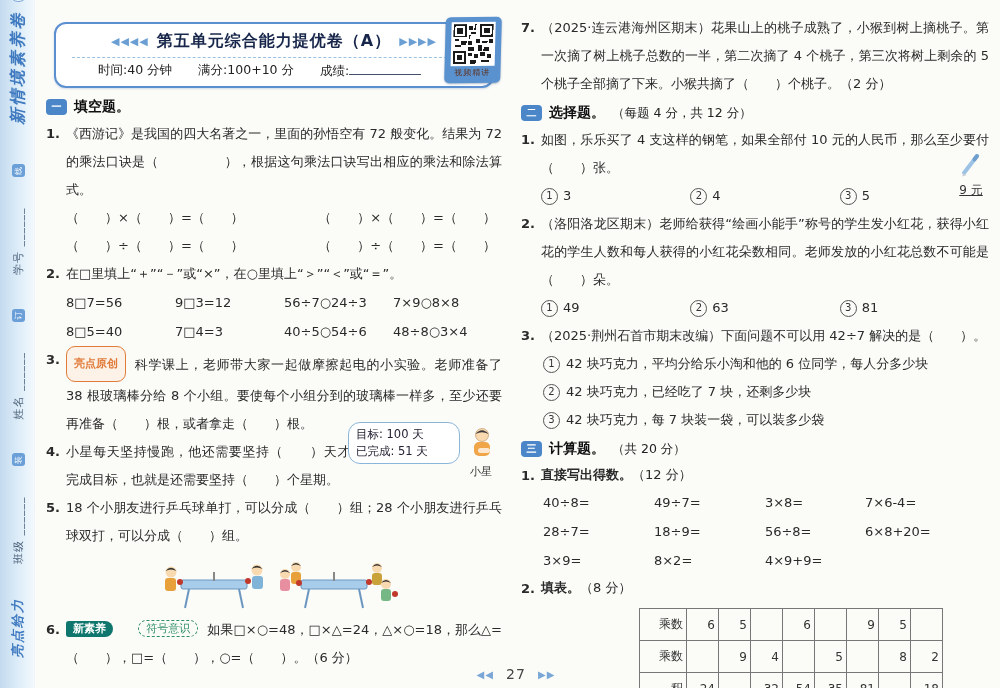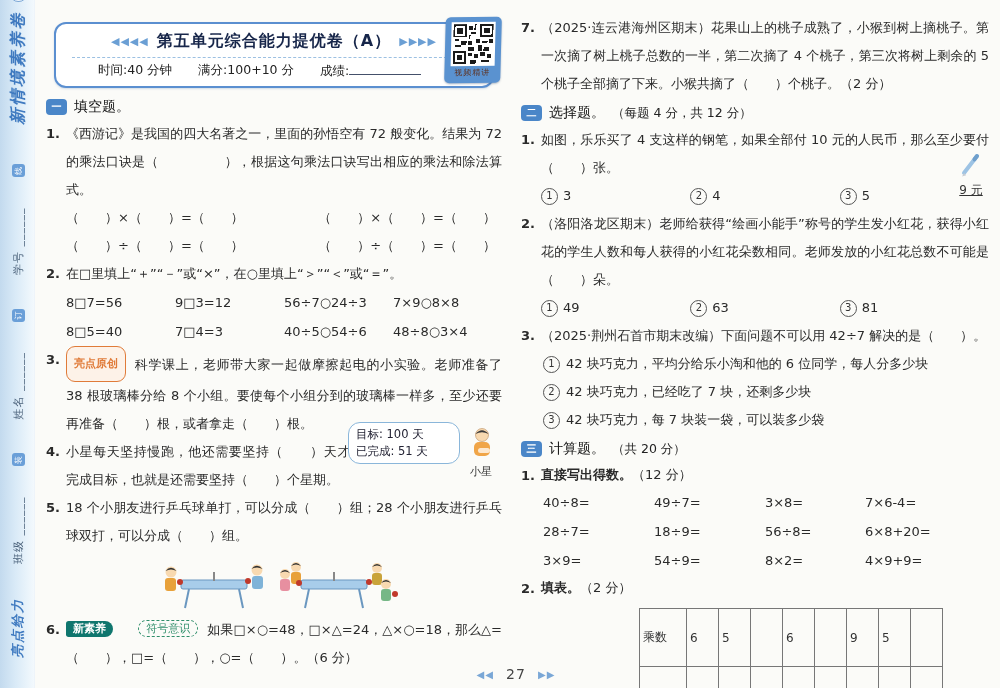--- a/index.html
+++ b/index.html
@@ -55,21 +55,21 @@
   }
   .qr-white{width:44px;height:44px;background:#fff;display:flex;align-items:center;justify-content:center;}
   .qr-caption{font-size:8px;color:#5e3322;letter-spacing:1px;}
   
   .sec{display:flex;align-items:center;gap:7px;margin:6px 0 4px 0;}
   .sec-icon{
     width:21px;height:16px;border-radius:4px;background:#4a86c8;color:#fff;
     display:inline-flex;align-items:center;justify-content:center;
     font-size:10px;font-weight:bold;flex:0 0 auto;
   }
-  .sec-title{font-size:14px;font-weight:normal;color:#111;}
+  .sec-title{font-size:14px;font-weight:bold;color:#111;}
   .sec-note{font-size:12.5px;color:#222;}
   .q{display:flex;margin:0;}
   .q-no{width:20px;font-weight:bold;font-size:13px;line-height:28px;flex:0 0 auto;}
   .q-body{flex:1;font-size:13px;line-height:28px;text-align:justify;}
   .eq-row{display:flex;justify-content:space-between;padding-right:6px;height:28px;line-height:28px;font-size:13px;}
   .expr-row{display:flex;height:29px;line-height:29px;font-size:13px;}
   .expr-row > span{flex:1;}
   .badge-orange{
     display:inline-block;border:1.3px solid #e07b39;color:#e07b39;background:#fdf2e8;
     border-radius:9px;padding:9px 7px;font-size:11px;font-weight:bold;line-height:16px;
@@ -104,22 +104,22 @@
   .opt-line{display:flex;align-items:center;gap:6px;height:28px;font-size:13px;margin-left:2px;}
   .c1-fig{position:absolute;right:-4px;top:26px;width:44px;text-align:center;}
   .c1-price{font-size:12px;color:#333;text-decoration:underline;}
   .choice-item{position:relative;}
   
   .calc-grid{display:grid;grid-template-columns:1.02fr 1.02fr .92fr 1.14fr;margin-left:2px;}
   .calc-grid span{height:29px;line-height:29px;font-size:13px;}
   
   .fill-table{border-collapse:collapse;margin:5px 0 0 118px;}
   .fill-table td{
-    border:1px solid #777;text-align:left;font-size:12px;color:#333;
-    min-width:25px;height:21px;padding:18px 3px;
+    border:1px solid #777;text-align:right;font-size:12px;color:#333;
+    min-width:25px;height:21px;padding:5px 3px;
   }
   .fill-table td.rowlab{min-width:40px;font-size:12px;}
   
   .footer{
     position:absolute;left:16px;bottom:6px;width:1000px;text-align:center;
     font-size:13px;color:#555;
   }
   .footer .arr{color:#7aa7d6;font-size:10px;letter-spacing:1px;margin:0 8px;vertical-align:1px;}
   .footer .num{font-size:14px;color:#444;letter-spacing:1px;}
   .calc-sub-label{font-size:13px;font-weight:bold;line-height:26px;}
@@ -420,31 +420,30 @@
       <div class="calc-grid">
         <span>40÷8=</span>
         <span>49÷7=</span>
         <span>3×8=</span>
         <span>7×6-4=</span>
         <span>28÷7=</span>
         <span>18÷9=</span>
         <span>56÷8=</span>
         <span>6×8+20=</span>
         <span>3×9=</span>
-        <span>54÷9=</span>
         <span>8×2=</span>
         <span>4×9+9=</span>
       </div>
     </div>
   </div>
 
   <div class="q">
     <span class="q-no">2.</span>
     <div class="q-body">
-      <div class="calc-sub-label"><span>填表。</span><span class="calc-sub-note">（2 分）</span></div>
+      <div class="calc-sub-label"><span>填表。</span><span class="calc-sub-note">（8 分）</span></div>
     </div>
   </div>
   <table class="fill-table">
     <tbody>
         <tr>
       <td class="rowlab">乘数</td>
       <td>6</td>
       <td>5</td>
       <td></td>
       <td>6</td>

